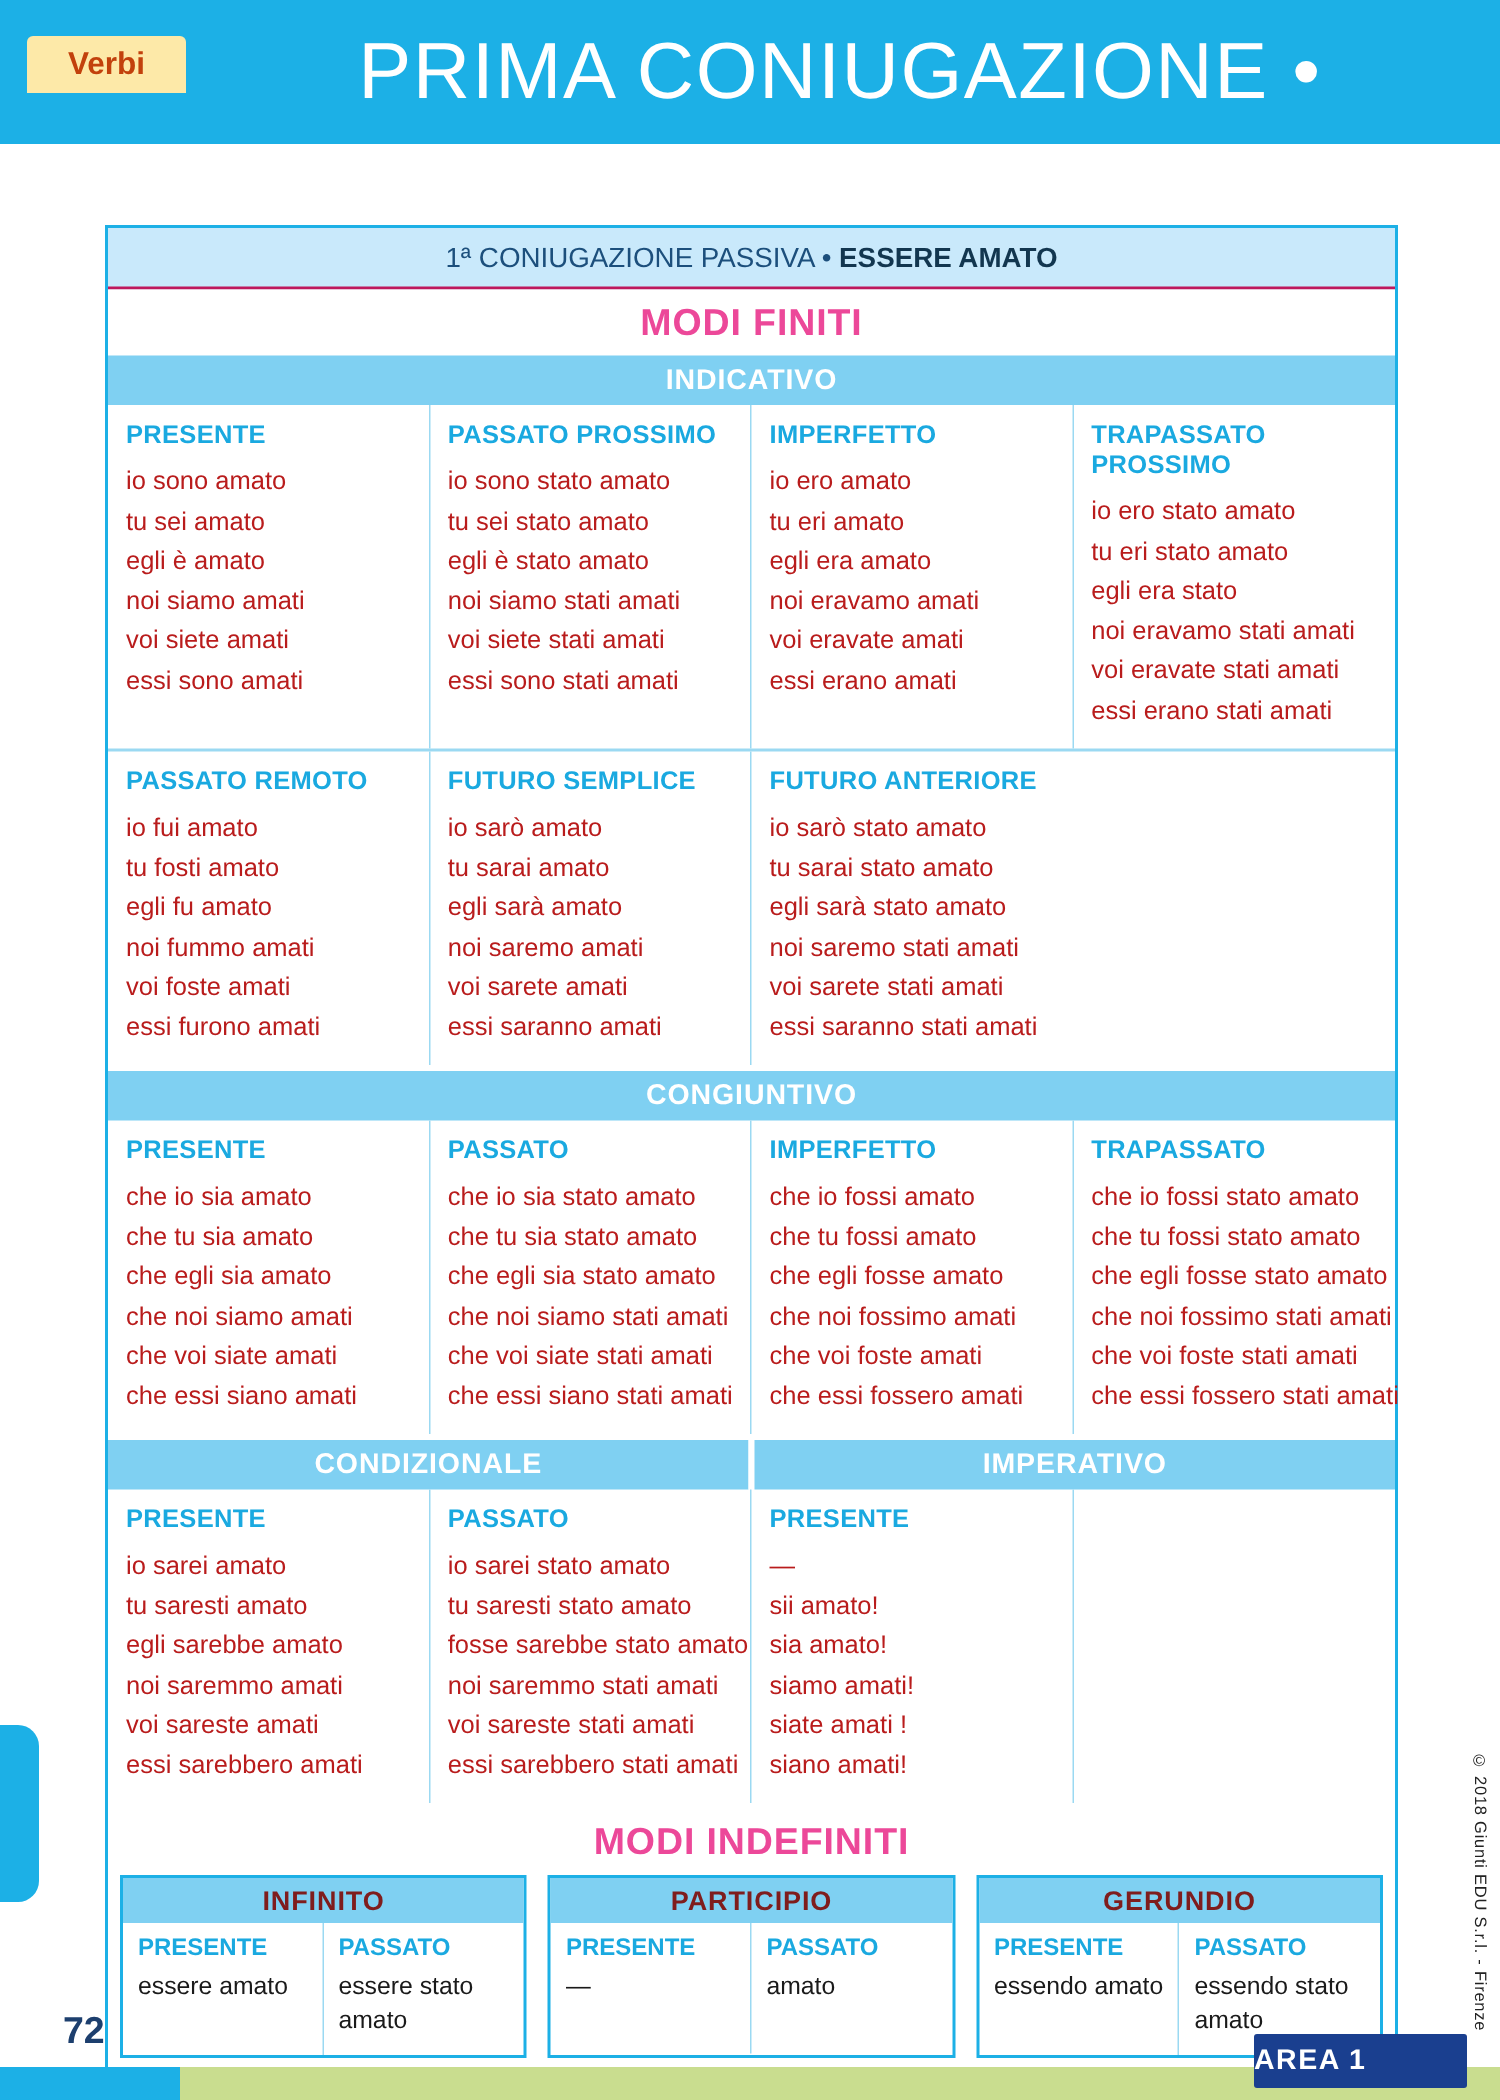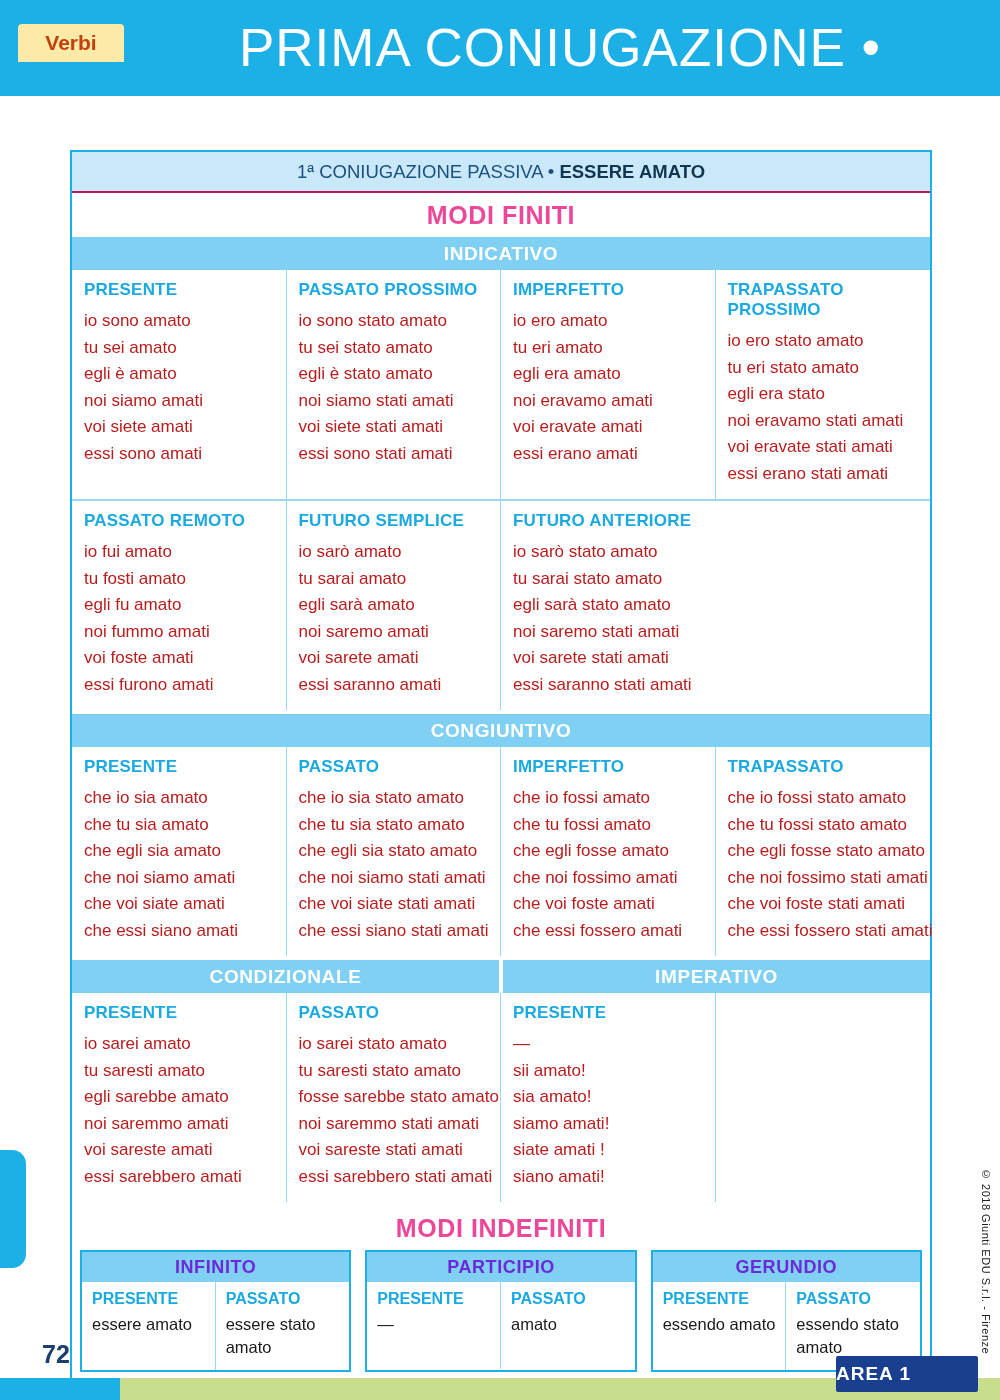--- a/index.html
+++ b/index.html
@@ -186,21 +186,21 @@
     gap: 14px;
     padding: 0 0 14px 0;
   }
   .indef-box {
     border: 2px solid #1cb0e6;
     flex: 1;
     background: #ffffff;
   }
   .indef-title {
     background: #7fd0f2;
-    color: #6d28d9;
+    color: #7f1d1d;
     text-align: center;
     font-weight: bold;
     font-size: 18px;
     letter-spacing: 0.6px;
     padding: 5px 0 4px;
   }
   .indef-cols { display: flex; }
   .indef-col { width: 50%; border-right: 1px solid #9bd9f2; }
   .indef-col:last-child { border-right: none; }
   .indef-sub {

